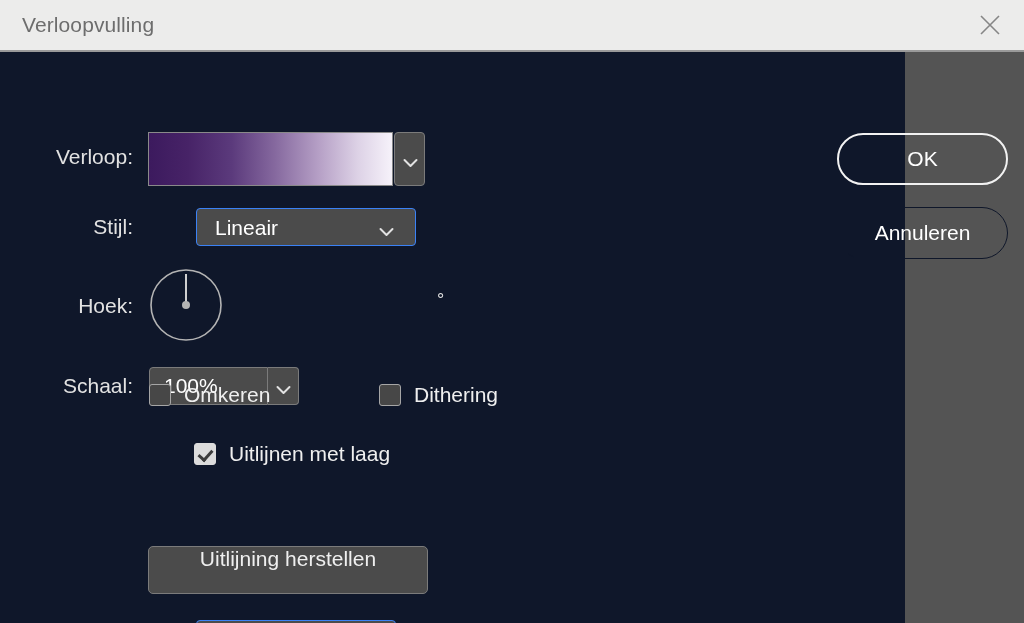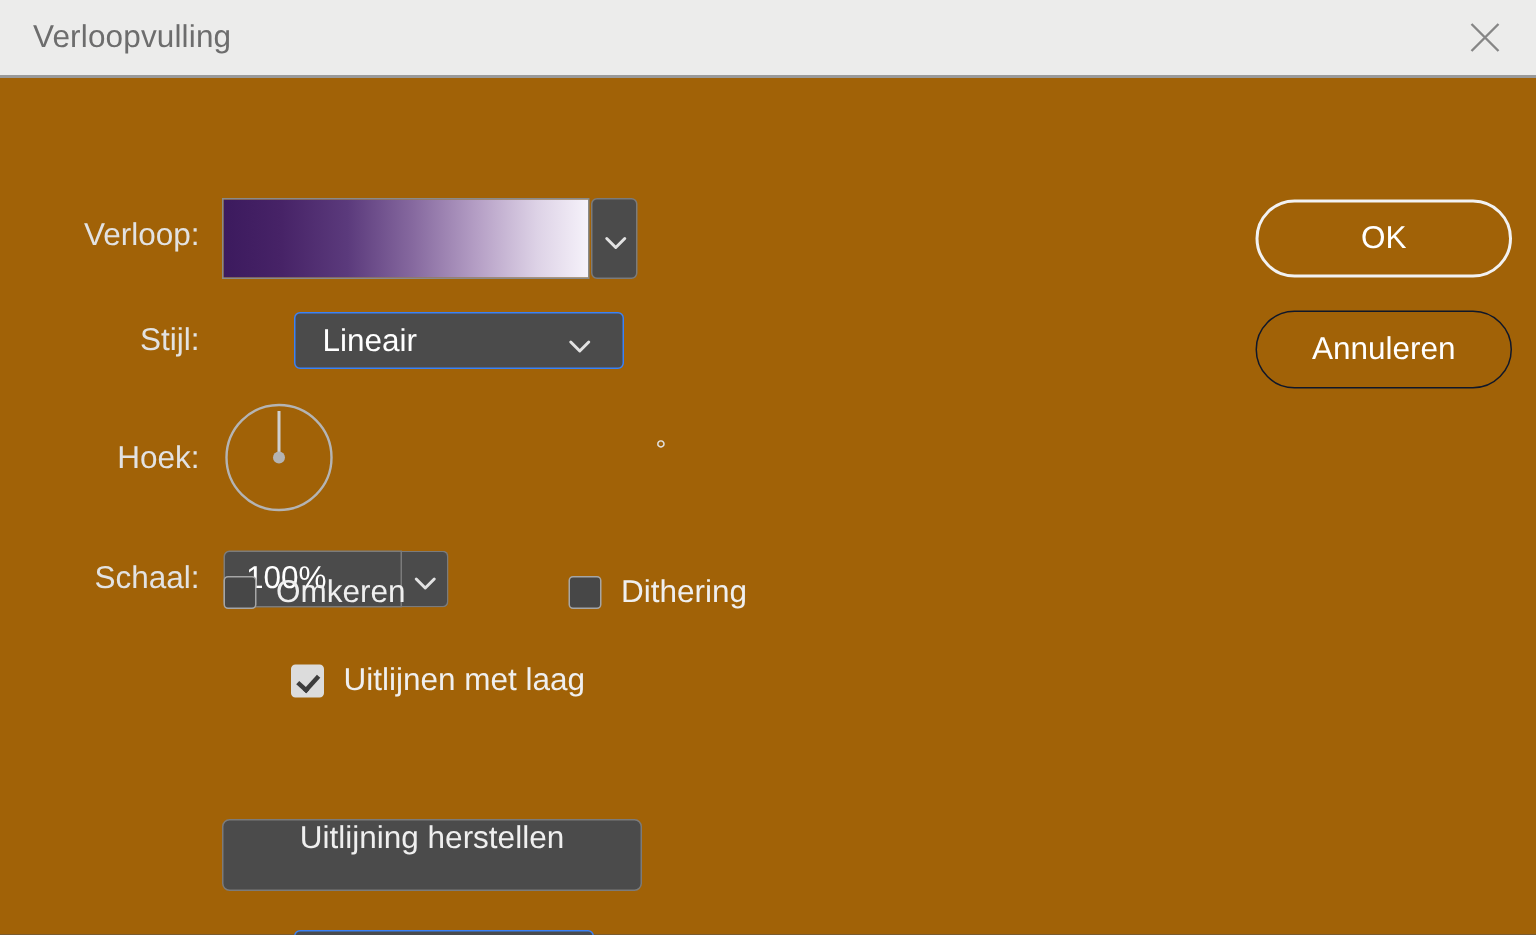--- a/index.html
+++ b/index.html
@@ -44,23 +44,23 @@
     align-items: center;
     justify-content: center;
     cursor: pointer;
   }
   #close-button svg { display: block; }
 
   
   #dialog-body {
     position: absolute;
     left: 0; top: 52px;
-    width: 1024px;
+    width: 905px;
     height: 571px;
-    background: #a16207;
+    background: #0f172a;
   }
 
   .label {
     position: absolute;
     font-size: 21px;
     color: #e2e2e2;
     text-align: right;
     white-space: nowrap;
   }
 

